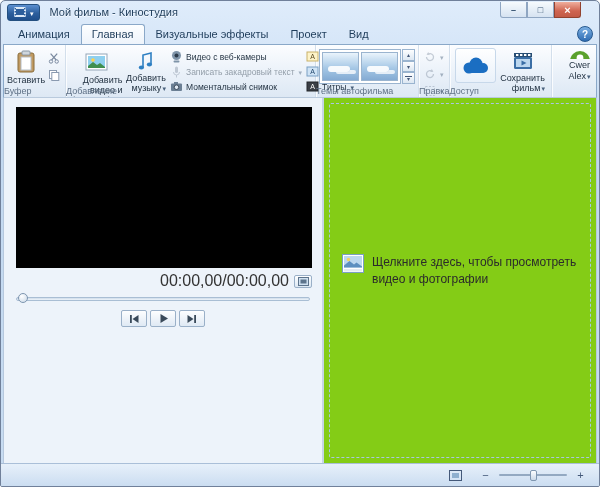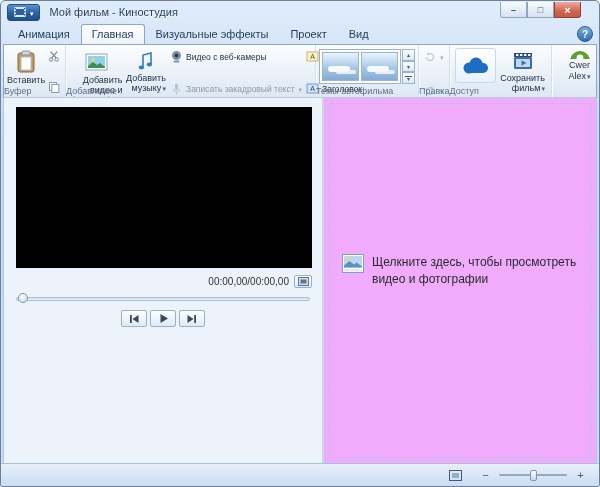--- a/index.html
+++ b/index.html
@@ -25,21 +25,21 @@
   .tab.active{background:linear-gradient(#fdfeff,#eef4fb);border-color:#8aa8c8;box-shadow:0 1px 0 #eef4fb}
   .help-btn{margin-left:auto;width:16px;height:16px;margin-bottom:2px;border-radius:50%;background:linear-gradient(#7cb0e4,#2f6cb3);border:1px solid #27598f;color:#fff;font-weight:bold;display:flex;align-items:center;justify-content:center;cursor:pointer}
   .help-btn::after{content:"?";font-size:10px}
 
   
   .ribbon{position:absolute;top:43px;left:2px;right:2px;height:54px;background:linear-gradient(#fcfdff,#eaf1f9 55%,#dde8f4);border:1px solid #8aa8c8;border-bottom-color:#b9cadd;display:flex;overflow:hidden}
   .rgroup{position:relative;display:flex;padding:2px 3px 13px;border-right:1px solid #d3dfec;box-shadow:1px 0 0 rgba(255,255,255,.8)}
   .rgroup-label{position:absolute;bottom:1px;left:0;right:0;text-align:left;font-size:9px;color:#5f7186;white-space:nowrap}
   .bigbtn{display:flex;flex-direction:column;align-items:center;gap:1px;padding:2px 2px 0;border:1px solid transparent;border-radius:3px;text-align:right;font-size:9px;line-height:1.12;cursor:pointer}
   .bigbtn .ic{height:25px;display:flex;align-items:center;justify-content:center}
-  .smallcol{display:flex;flex-direction:column;gap:19px;padding-top:3px}
+  .smallcol{display:flex;flex-direction:column;gap:2px;padding-top:3px}
   .sbtn{display:flex;align-items:center;gap:3px;height:15px;padding:0 2px;border-radius:2px;font-size:8.5px;white-space:nowrap;cursor:pointer}
   .sbtn.disabled{opacity:.45;cursor:default}
   .caret::after{content:"▾";font-size:7px;color:#49617c;margin-left:1px}
   .iconbtn{width:17px;height:15px;display:flex;align-items:center;justify-content:center;border-radius:2px;cursor:pointer}
 
   .gallery{display:flex;margin-top:2px}
   .gallery-frame{display:flex;gap:2px;background:#fff;border:1px solid #9ab4cf;padding:2px}
   .theme-thumb{width:37px;height:29px;border:1px solid #9ab4cf;background:linear-gradient(#eaf4fc,#a6c8e6 55%,#84abd3);position:relative;cursor:pointer}
   .theme-thumb::after{content:"";position:absolute;left:5px;top:13px;width:22px;height:6px;border-radius:5px;background:rgba(255,255,255,.9);box-shadow:7px 3px 0 -1px rgba(255,255,255,.75)}
   .gallery-scroll{display:flex;flex-direction:column;margin-left:1px}
@@ -53,30 +53,30 @@
   .cloud-tile{width:42px;display:flex;align-items:center;justify-content:center;border:1px solid #c7d8ea;border-radius:3px;background:linear-gradient(#ffffff,#e9f1fa);margin:1px 2px;cursor:pointer}
 
   .account{display:flex;flex-direction:column;align-items:center;gap:1px;padding:3px 4px;cursor:pointer}
   .account-name{font-size:9px;text-align:center;width:42px;line-height:1.15;color:#1e2e3e}
 
   
   .main{position:absolute;top:97px;left:2px;right:2px;height:365px;background:#edf3fa;display:flex;border-left:1px solid #b6c8dd;border-right:1px solid #b6c8dd}
   .preview-pane{width:318px;position:relative}
   .video{position:absolute;left:12px;top:9px;width:296px;height:161px;background:#000}
   .time-row{position:absolute;top:176px;left:12px;right:10px;height:14px;display:flex;align-items:center;justify-content:flex-end;gap:5px}
-  .timecode{font-size:10px;color:#333}
+  .timecode{font-size:16px;color:#333}
   .fs-btn{width:18px;height:13px;border:1px solid #9ab0c8;border-radius:2px;background:linear-gradient(#fdfeff,#dde8f3);display:flex;align-items:center;justify-content:center;cursor:pointer}
   .seek{position:absolute;top:196px;left:12px;right:12px;height:10px;cursor:pointer}
   .seek-track{position:absolute;top:3px;left:0;right:0;height:4px;border:1px solid #a9bed4;border-radius:2px;background:linear-gradient(#cfdcea,#eef4fa)}
   .seek-thumb{position:absolute;top:-1px;left:2px;width:10px;height:10px;border-radius:50%;background:radial-gradient(circle at 35% 30%,#ffffff,#c9d8e8);border:1px solid #7e96b0;cursor:grab}
   .transport{position:absolute;top:212px;left:0;right:0;display:flex;justify-content:center;gap:3px}
   .t-btn{width:26px;height:17px;border:1px solid #9ab0c8;border-radius:2px;background:linear-gradient(#fdfeff,#dfe9f4);display:flex;align-items:center;justify-content:center;cursor:pointer}
   .splitter{width:2px;background:#c7d5e5;cursor:col-resize}
 
-  .storyboard{flex:1;background:#f0abfc;position:relative}
+  .storyboard{flex:1;background:#84cc16;position:relative}
   .storyboard-inner{position:absolute;inset:5px;border:1px dashed #a9c6e2;border-radius:2px;cursor:pointer}
   .placeholder{position:absolute;top:150px;left:12px;display:flex;gap:8px;align-items:flex-start}
   .placeholder-text{font-size:12px;color:#2b2b2b;line-height:1.4;width:238px}
 
   
   .statusbar{position:absolute;left:0;right:0;bottom:0;height:23px;background:linear-gradient(#e7f0fa,#cbddf1);border-top:1px solid #aabfd8;display:flex;align-items:center;justify-content:flex-end;padding:0 10px;gap:5px}
   .z-btn{width:17px;height:15px;border:1px solid transparent;border-radius:2px;display:flex;align-items:center;justify-content:center;font-size:11px;color:#44597a;cursor:pointer}
   .zoom-slider{position:relative;width:68px;height:12px;cursor:pointer}
   .zoom-track{position:absolute;top:5px;left:0;right:0;height:2px;background:#93a9c2;border-radius:1px}
   .zoom-thumb{position:absolute;top:1px;left:31px;width:7px;height:11px;border-radius:2px;background:linear-gradient(#fdfeff,#c9d8e8);border:1px solid #7e96b0;cursor:grab}

